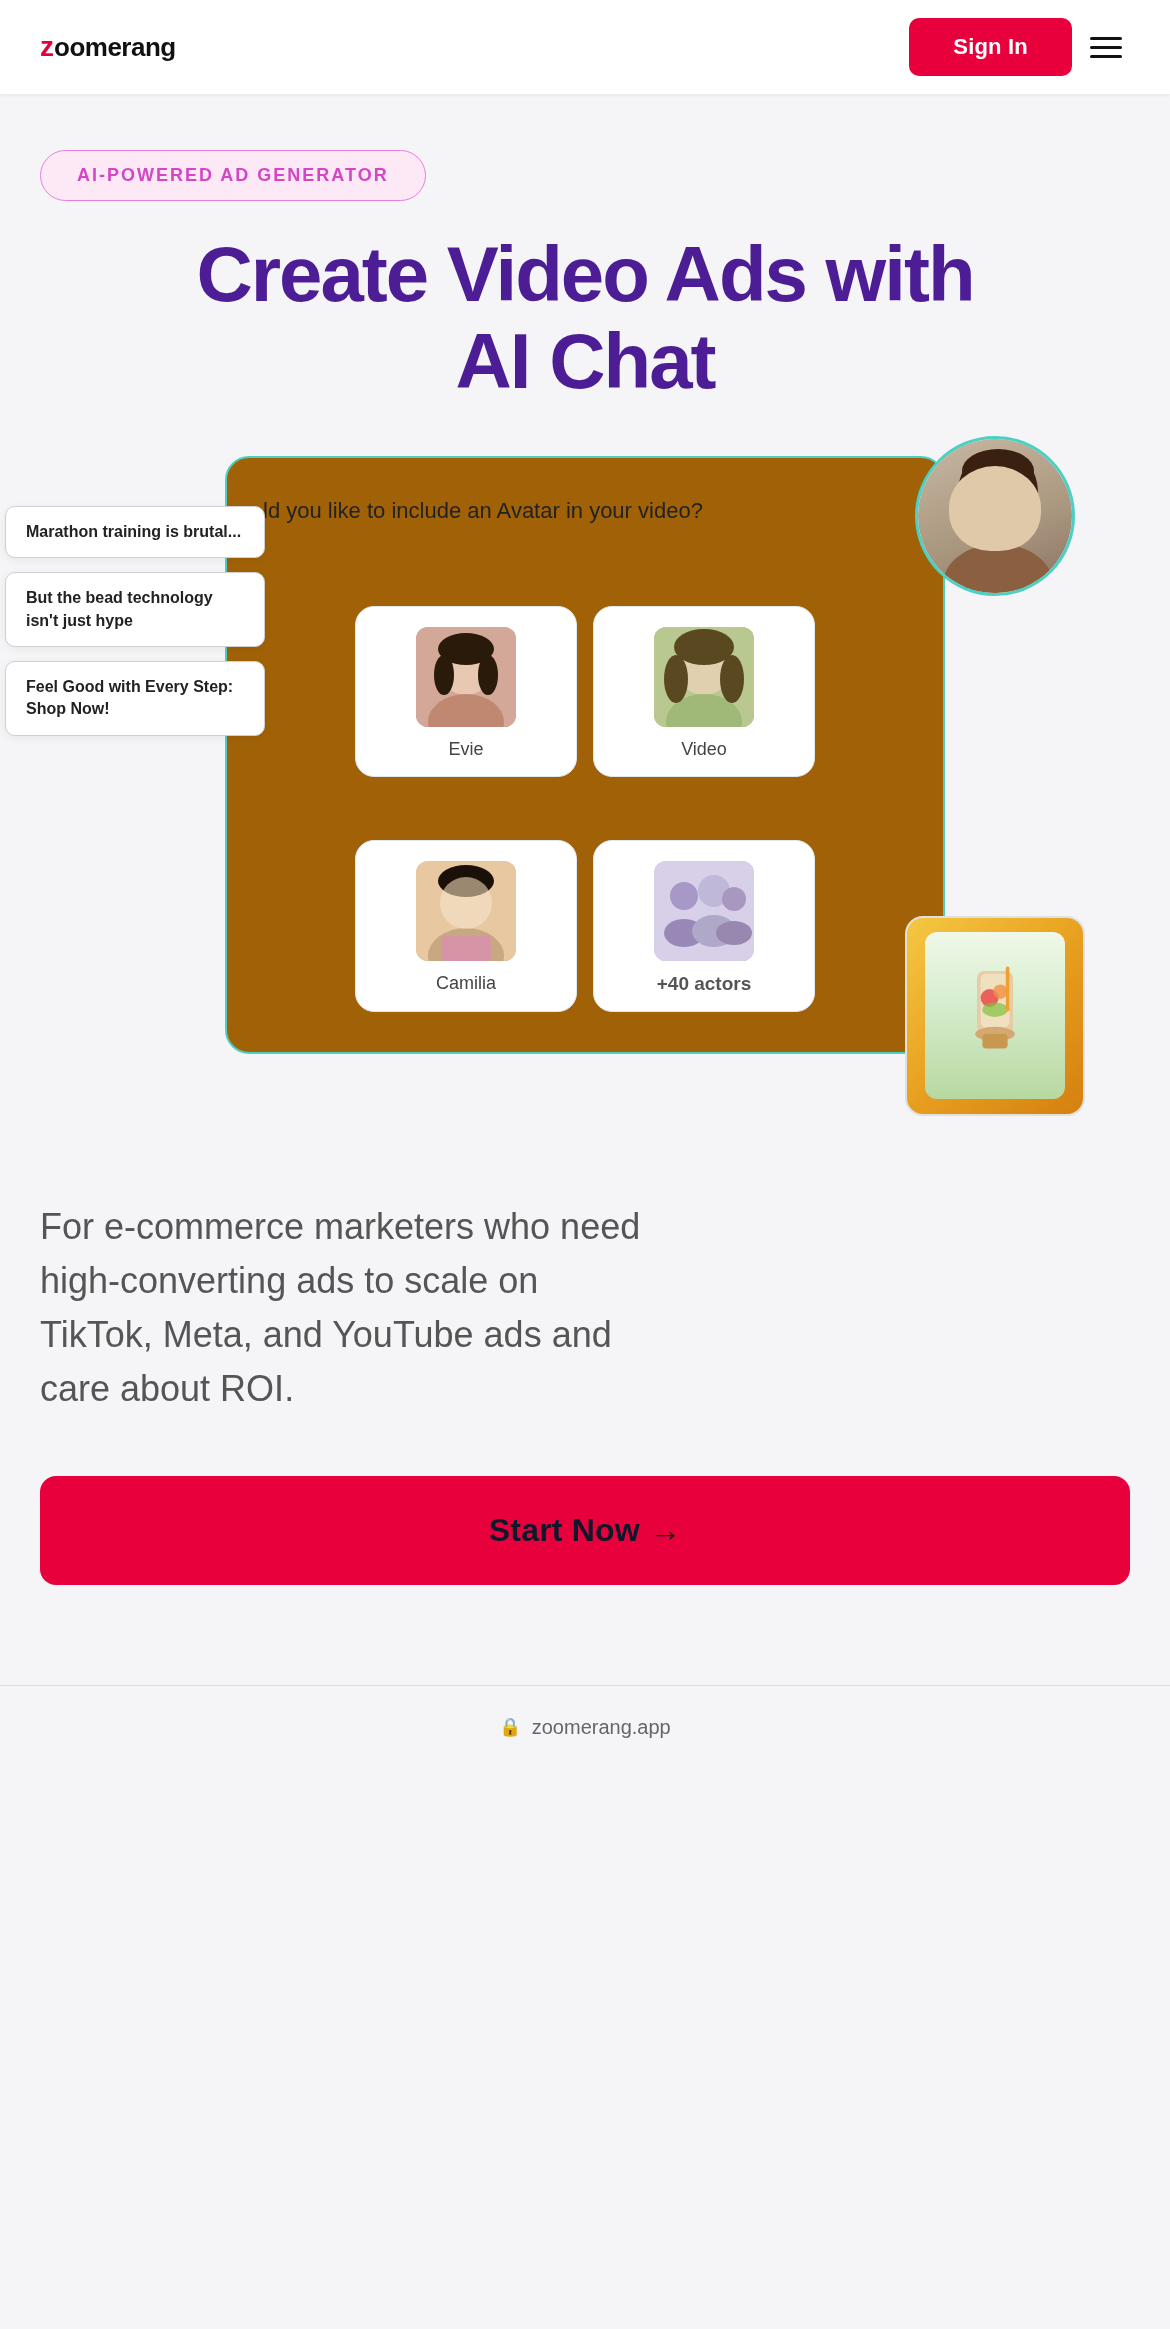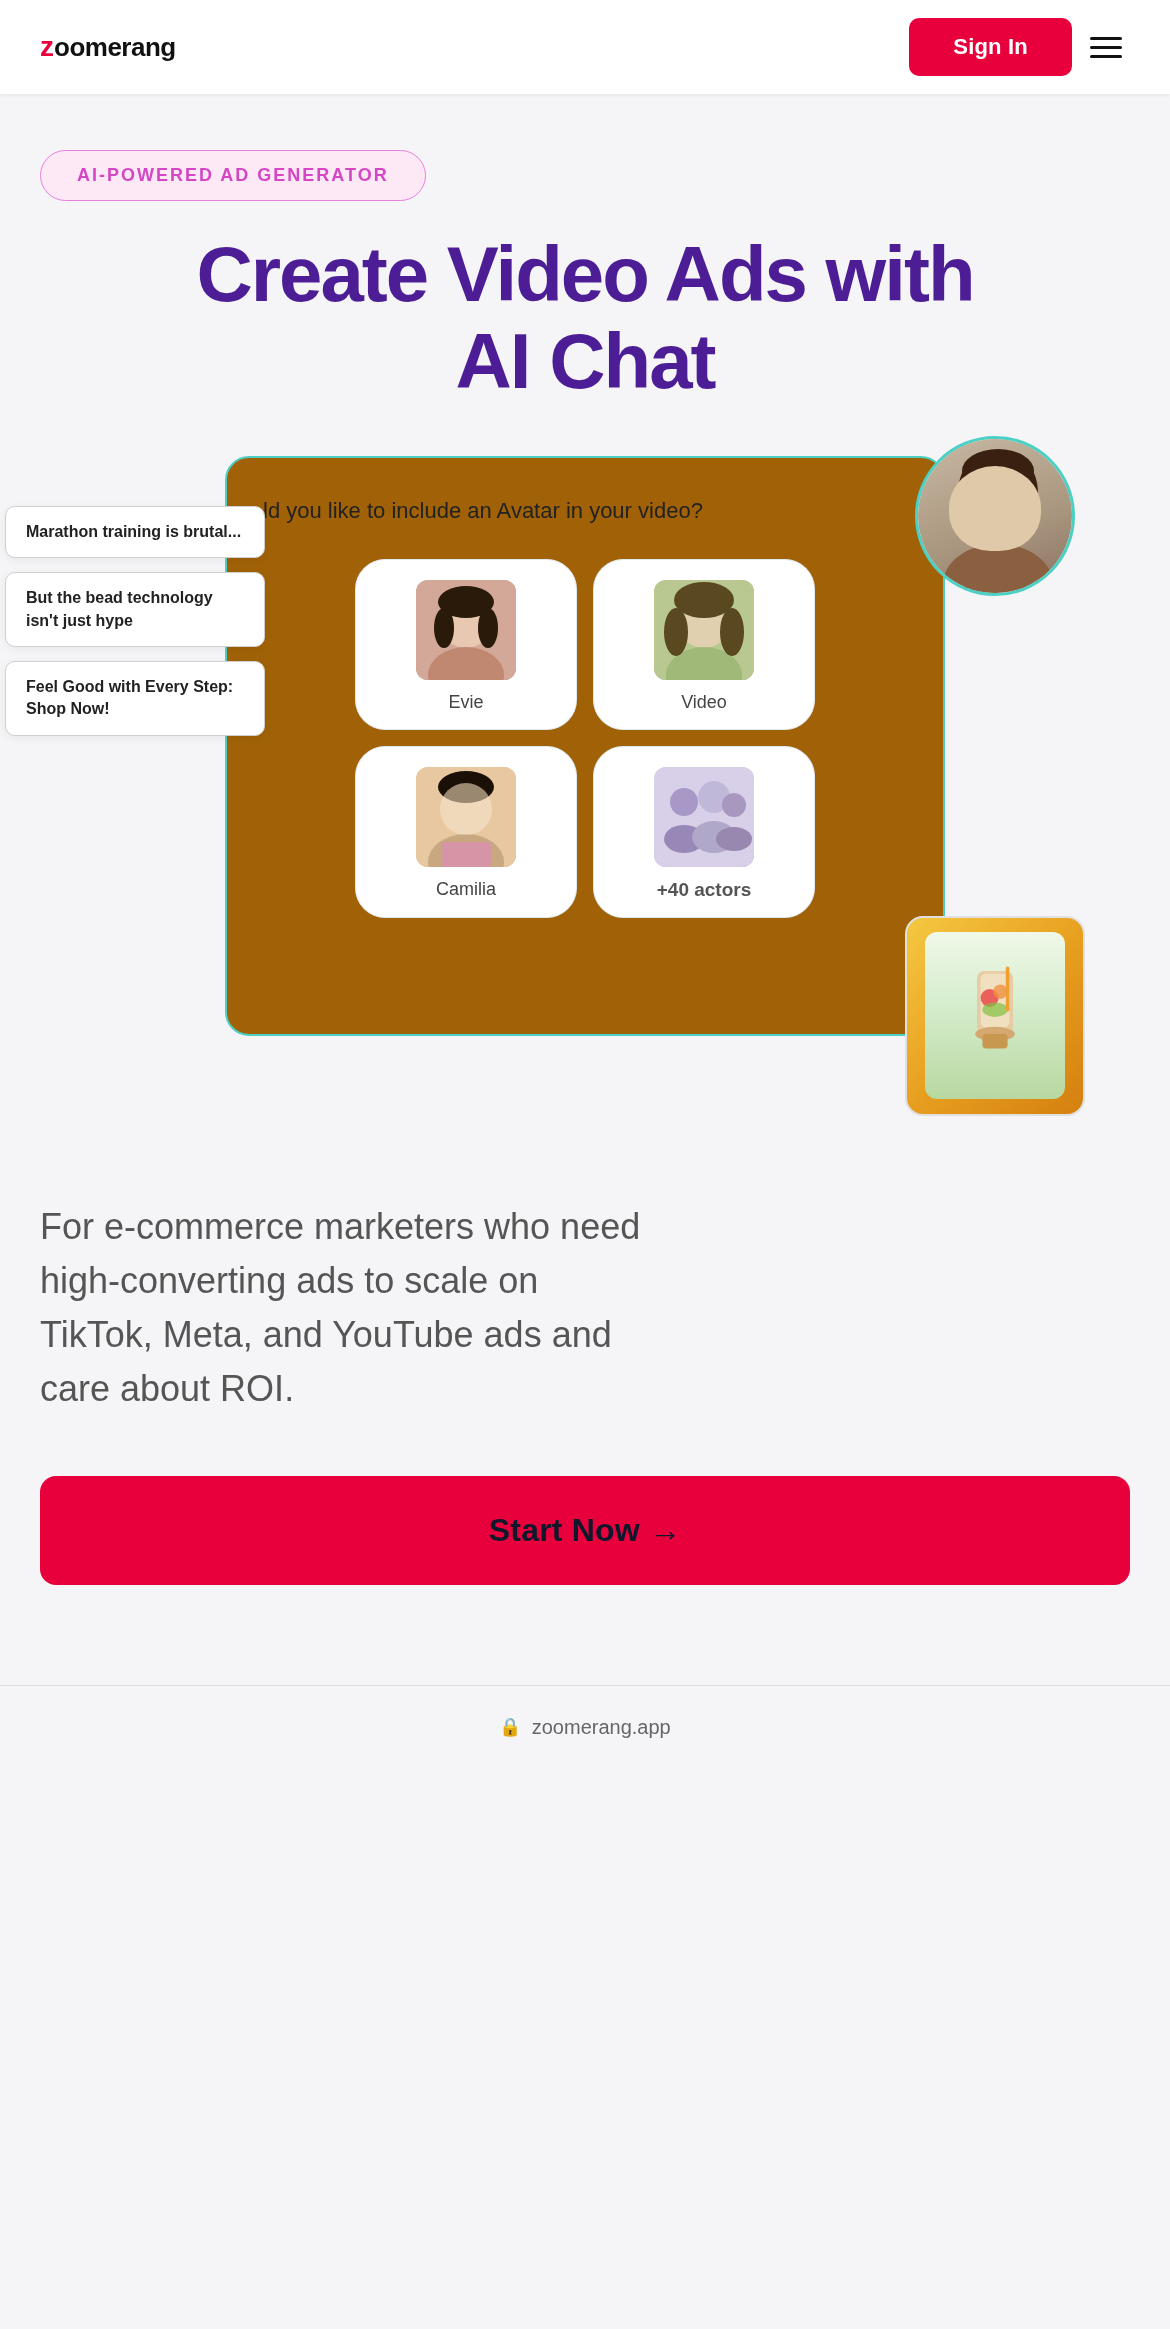--- a/index.html
+++ b/index.html
@@ -221,26 +221,27 @@
     
     .avatar-grid {
       display: grid;
       grid-template-columns: 1fr 1fr;
       gap: 16px;
       max-width: 460px;
       margin: 0 auto;
     }
     .avatar-cell {
       background: #fff;
-      border-radius: 30px;
+      border-radius: 19px;
       padding: 20px 16px 16px;
       display: flex;
       flex-direction: column;
       align-items: center;
       border: 1.5px solid #e0e8f0;
+      margin-top: 47px;
     }
     .actor-avatar {
       width: 100px;
       height: 100px;
       border-radius: 12px;
       margin-bottom: 12px;
       display: flex;
       align-items: center;
       justify-content: center;
       font-size: 42px;

